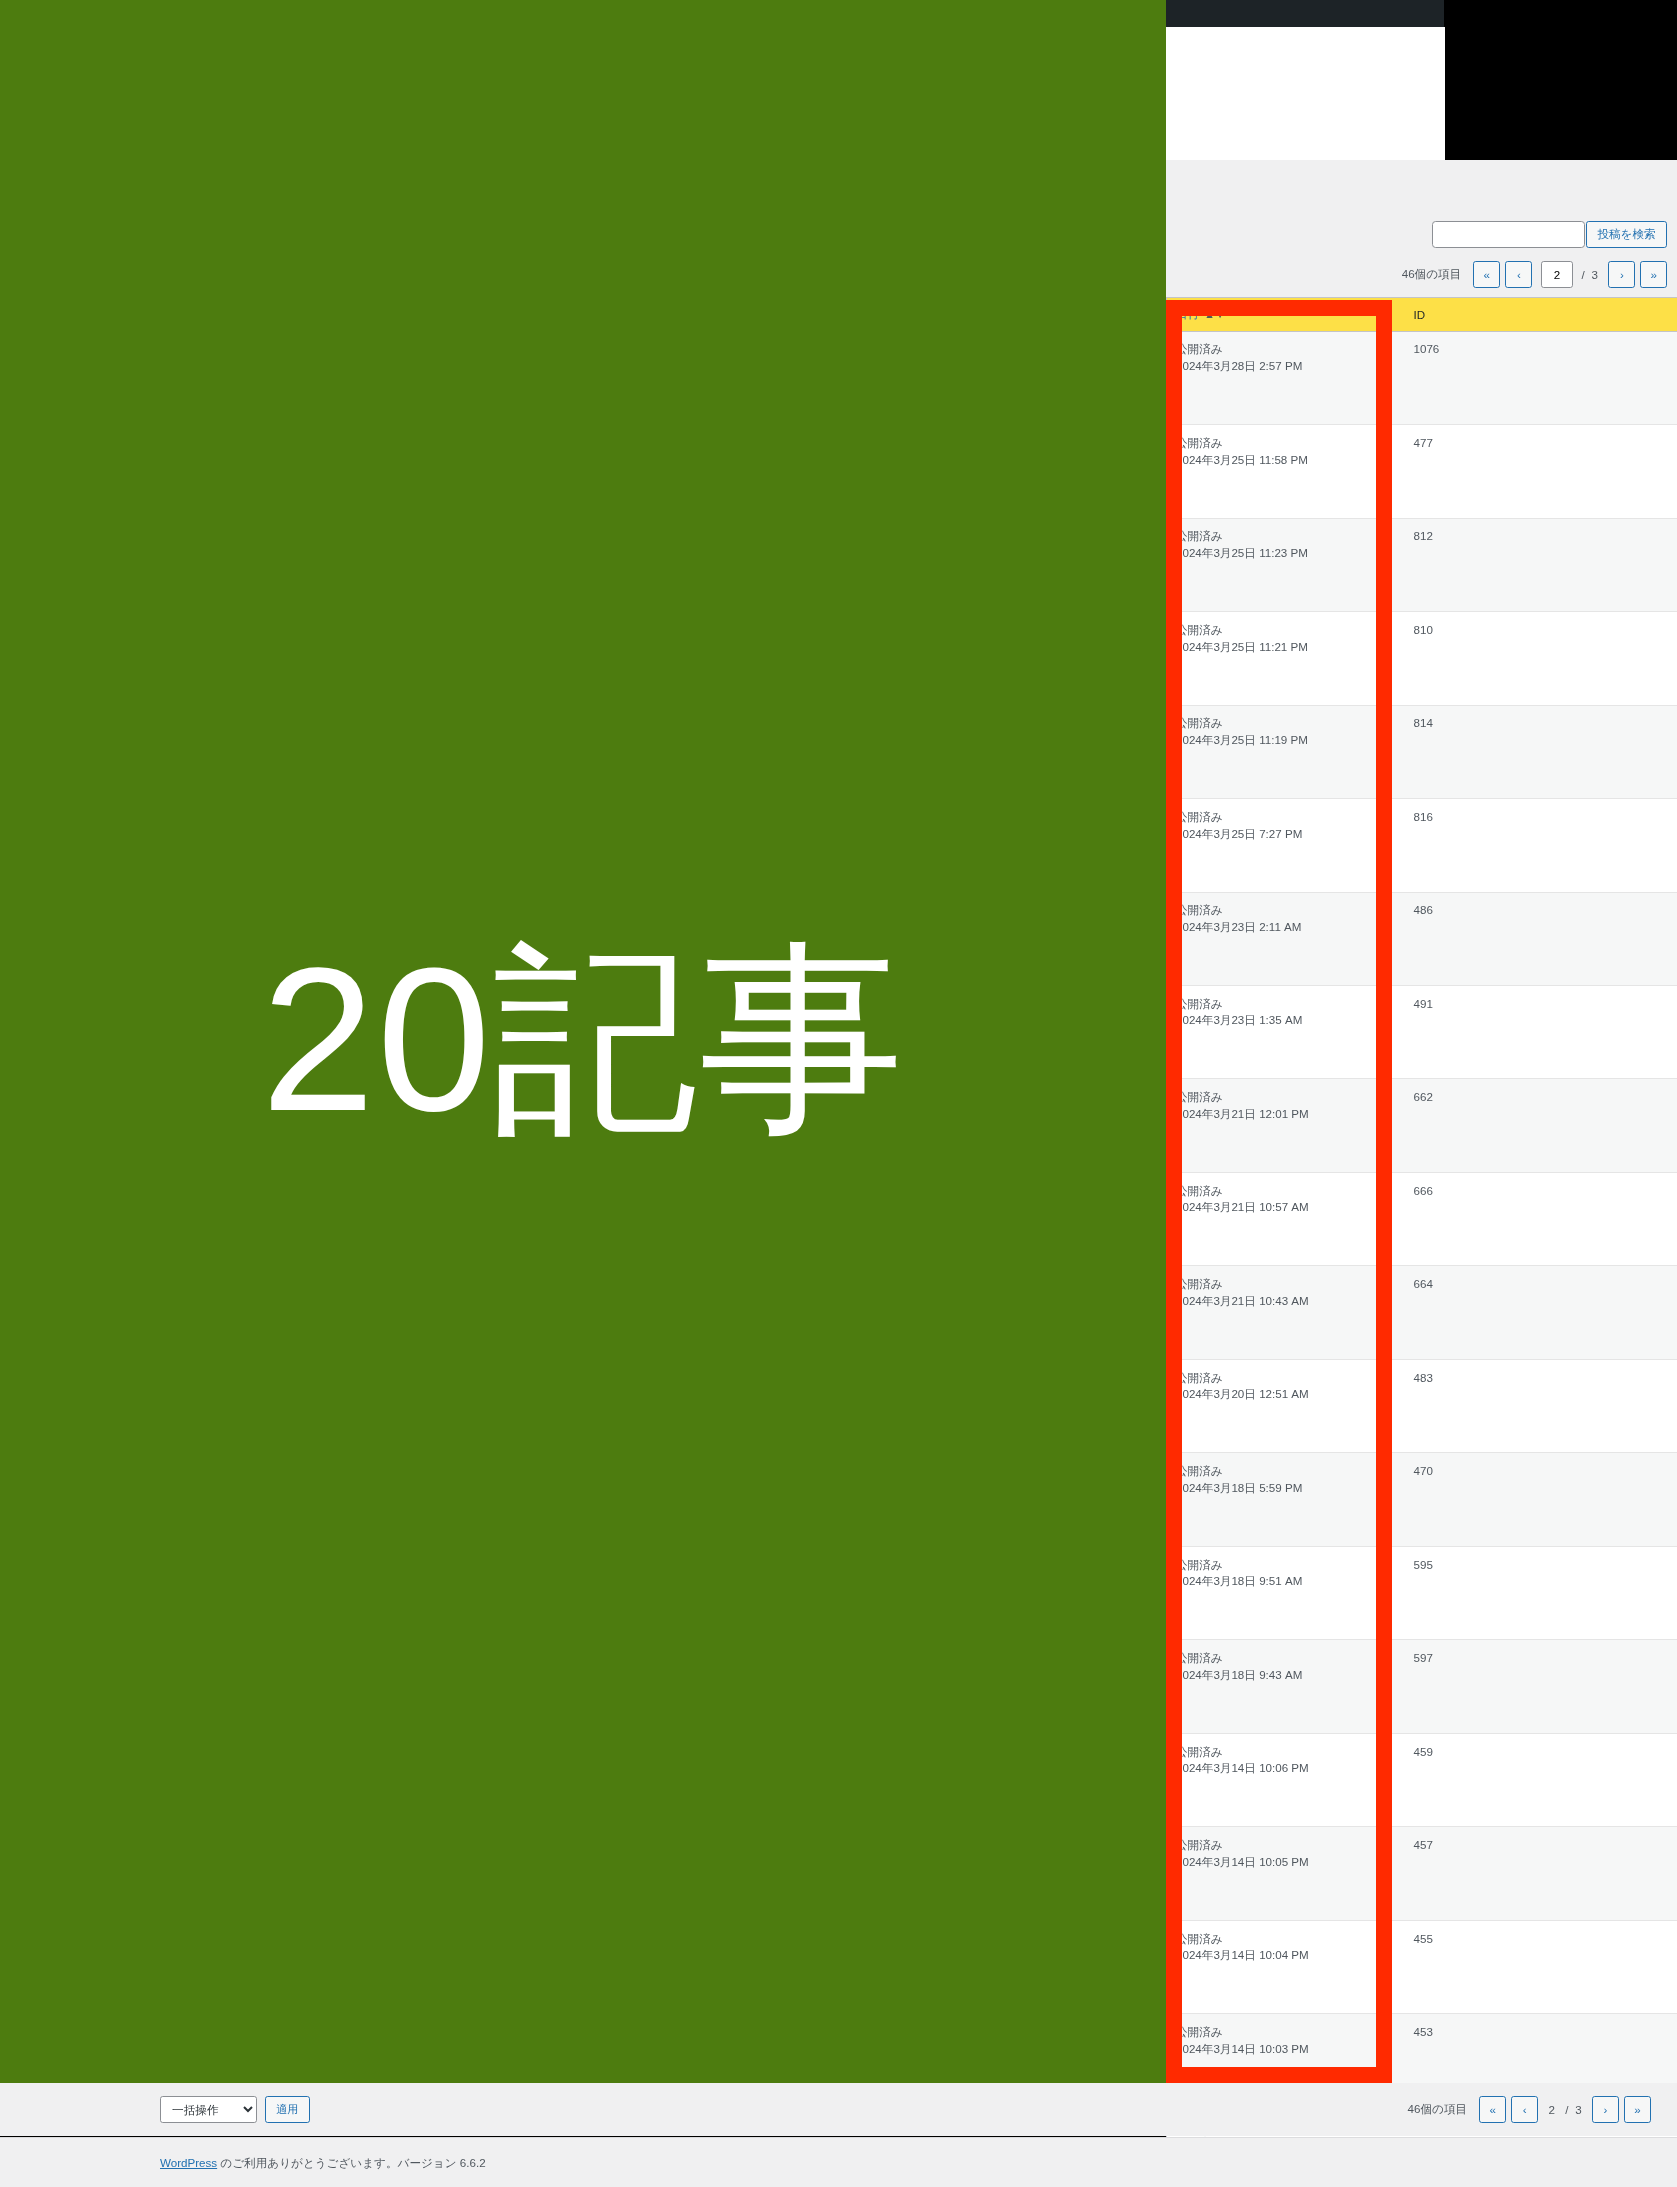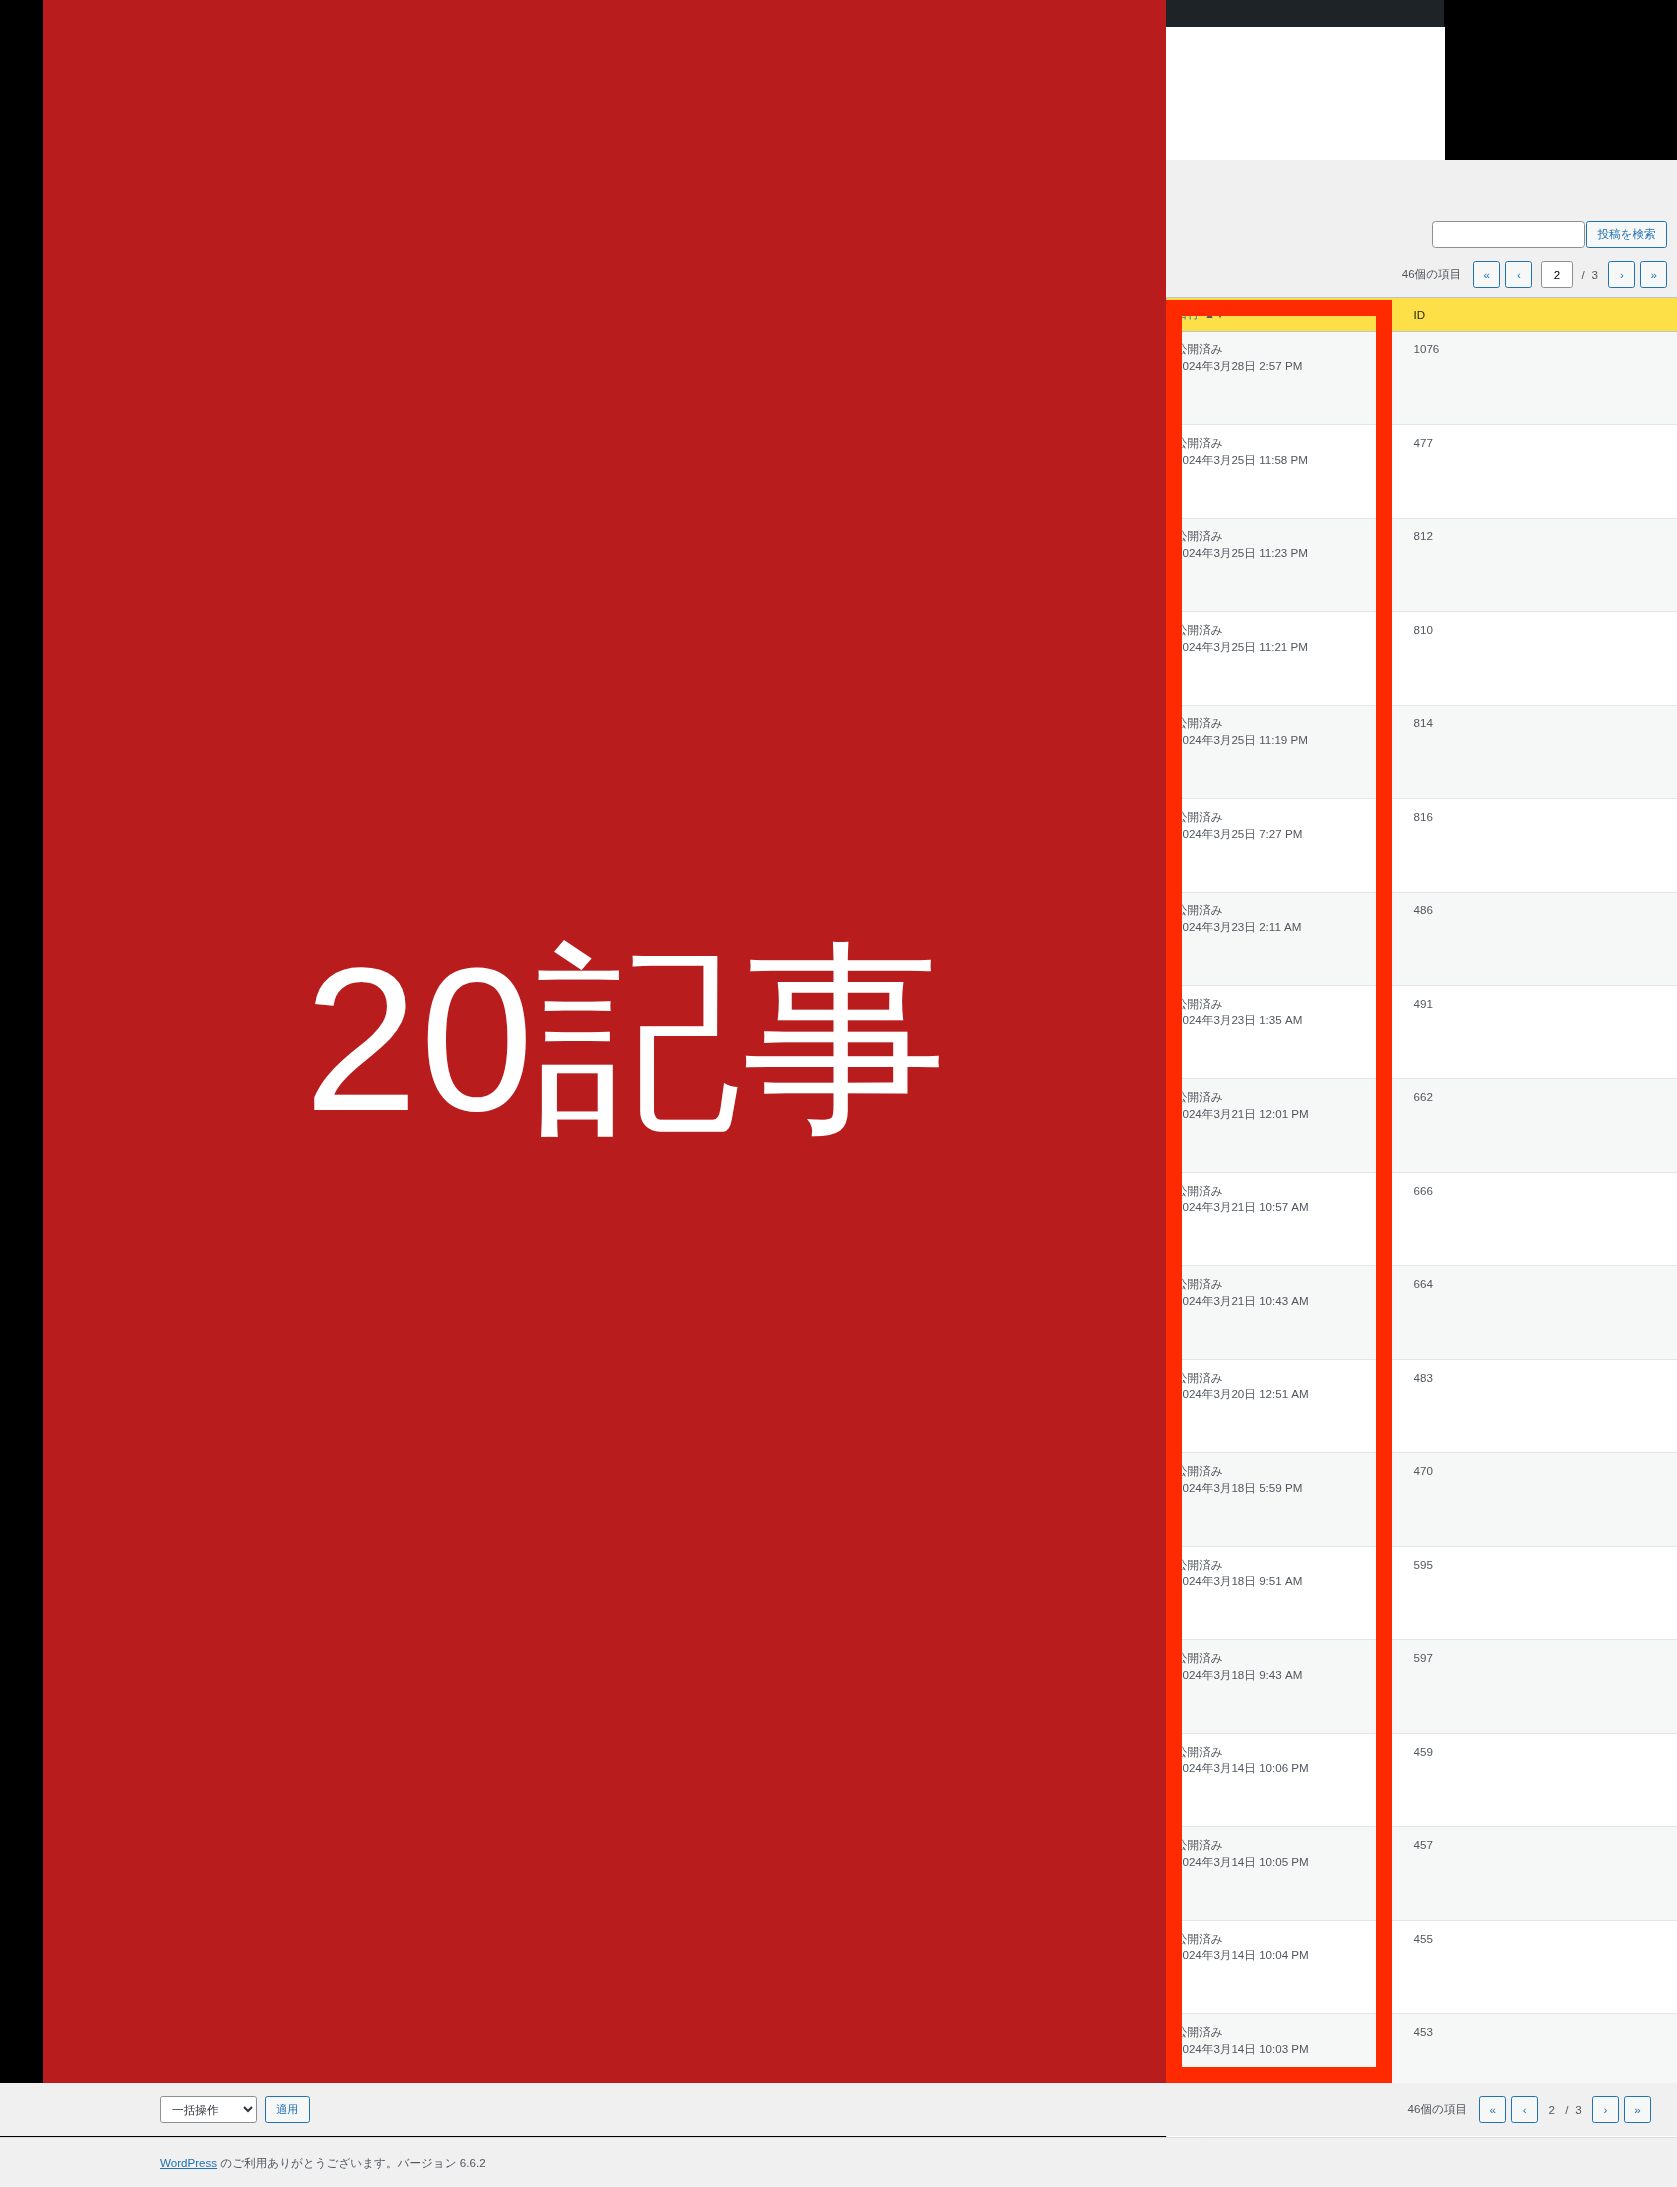--- a/index.html
+++ b/index.html
@@ -4,25 +4,24 @@
 <style>
   * { box-sizing: border-box; margin: 0; padding: 0; }
   html, body { width: 1678px; height: 2188px; font-family: -apple-system, BlinkMacSystemFont, "Hiragino Sans", sans-serif; }
   body { background: #000; position: relative; }
 
   
   .left-overlay {
     position: absolute;
     left: 0; top: 0;
     width: 1167px; height: 2083px;
-    background: #b91c1c;
+    background: #4d7c0f;
     display: flex;
     align-items: center;
     justify-content: center;
-    margin-left: 43px;
   }
   .left-overlay .big-text {
     color: #fff;
     font-size: 205px;
     font-weight: 400;
     letter-spacing: 1.8px;
     font-feature-settings: "palt";
     white-space: nowrap;
   }
 

